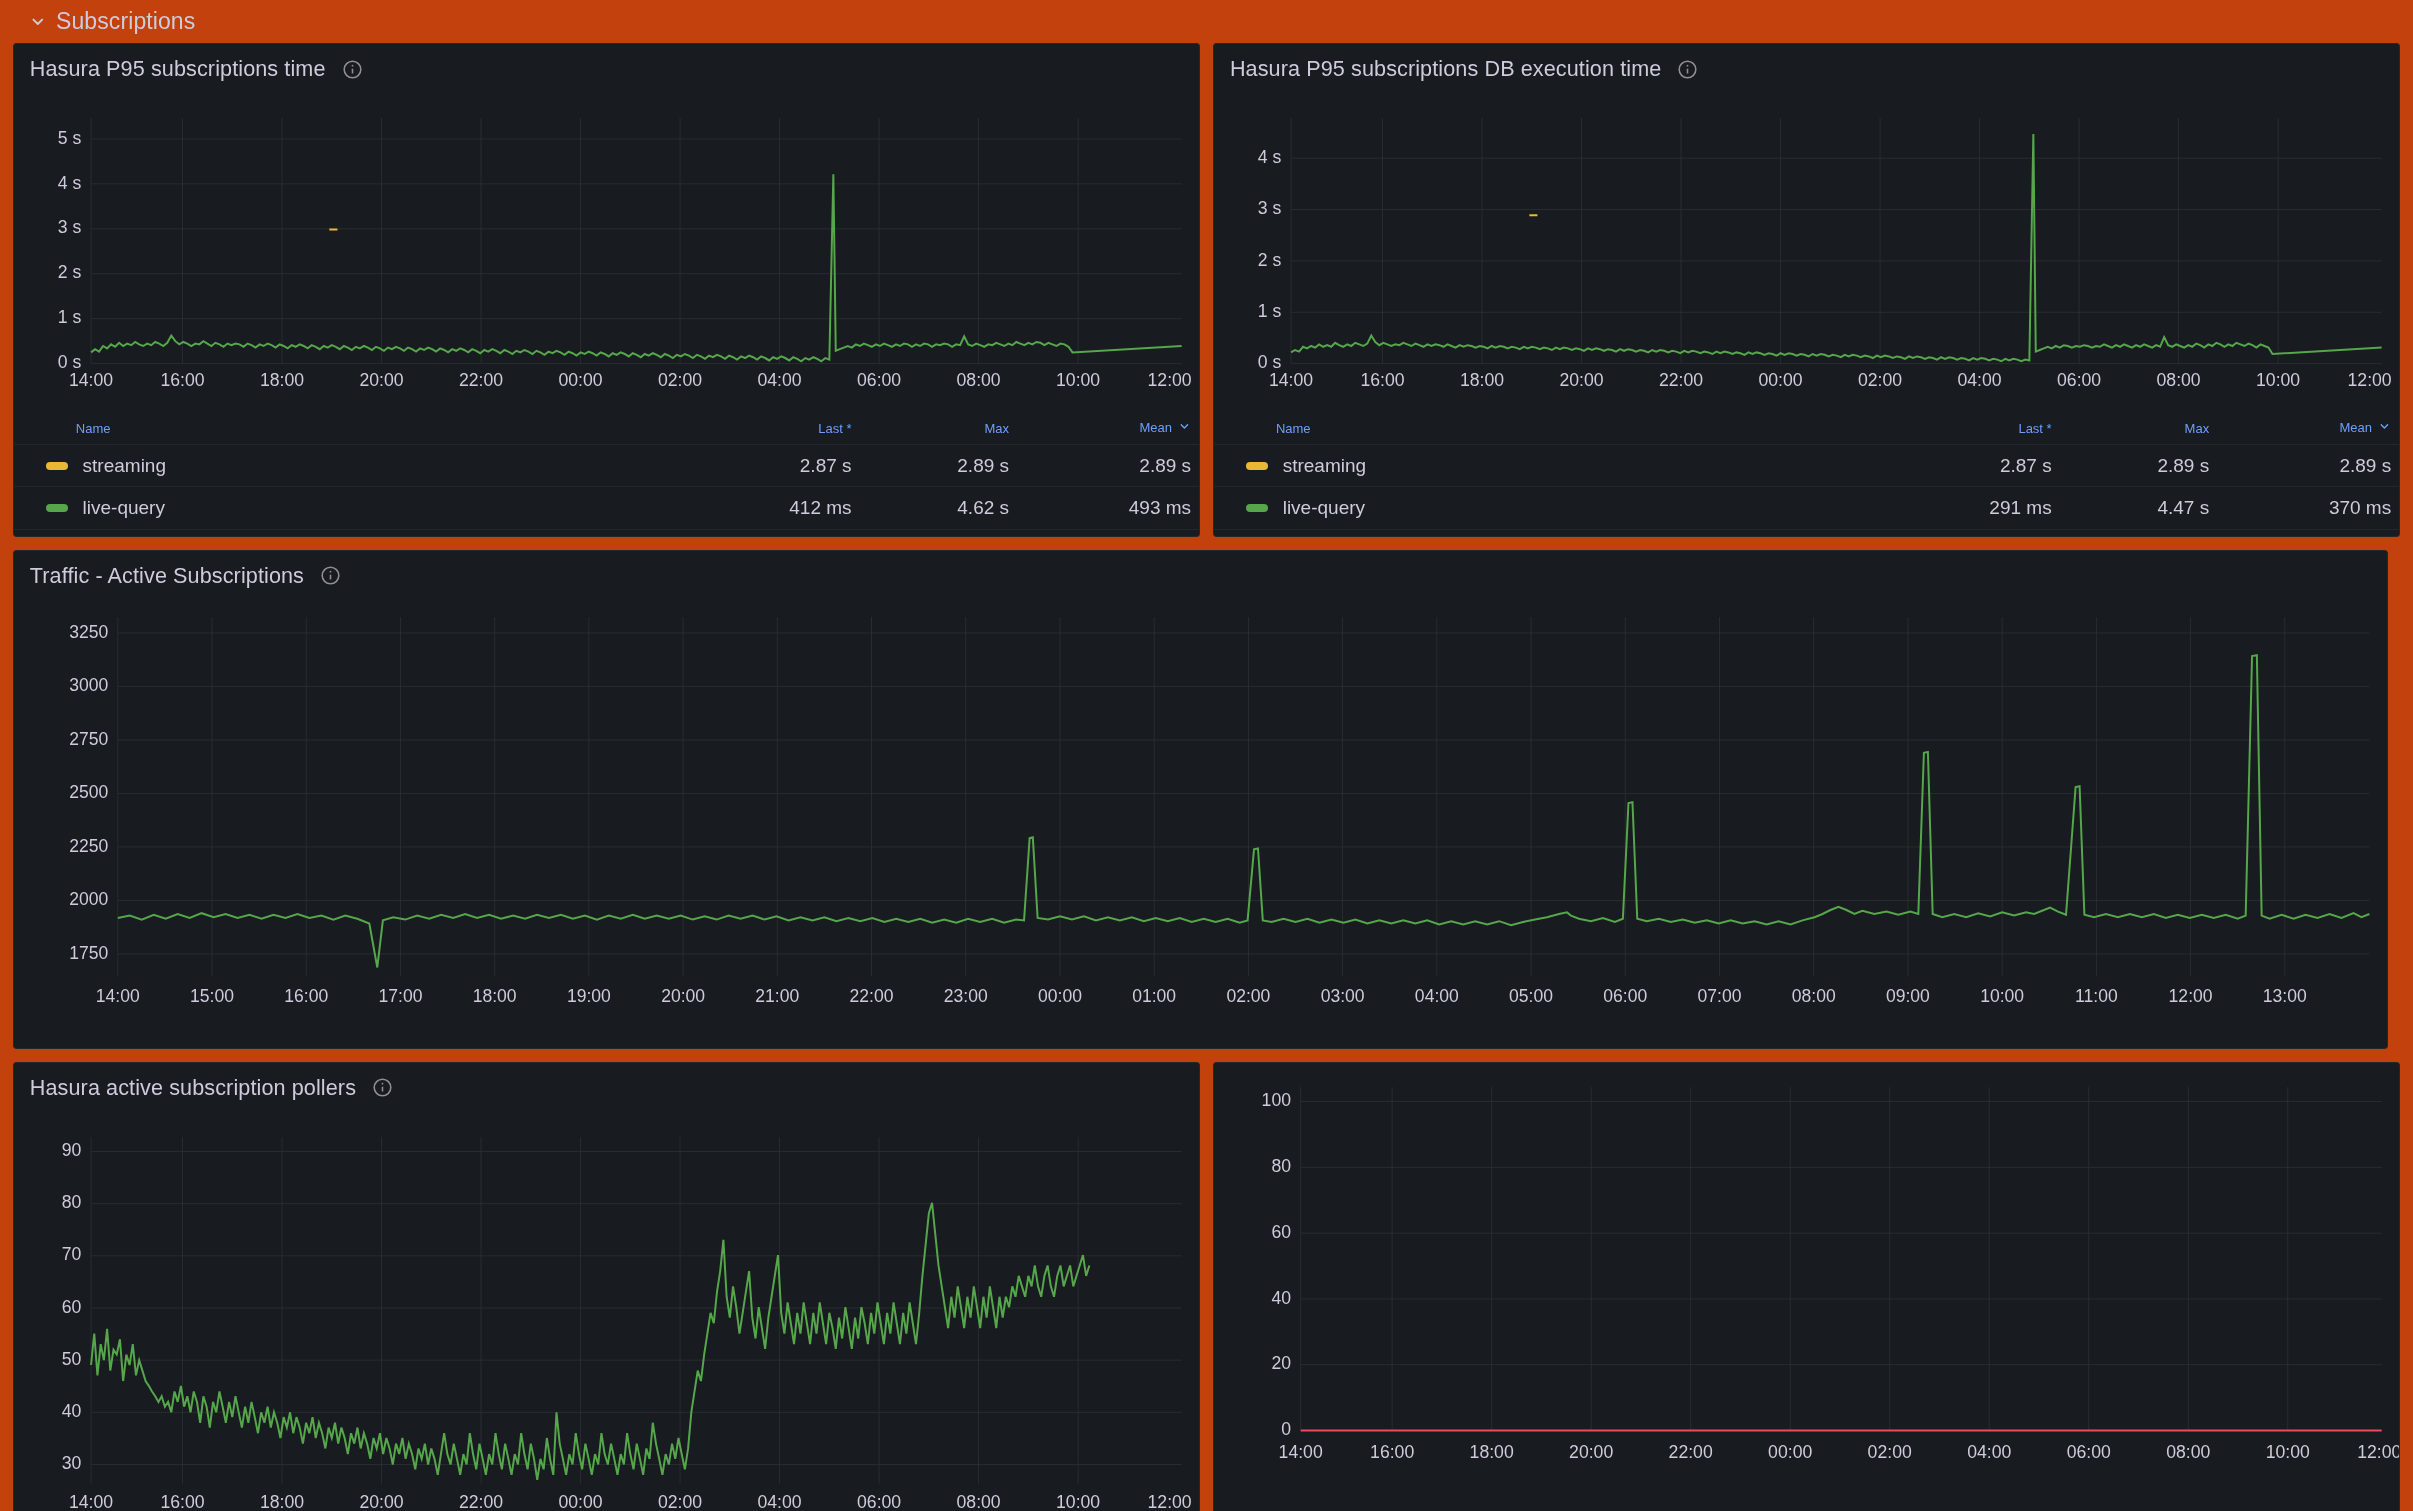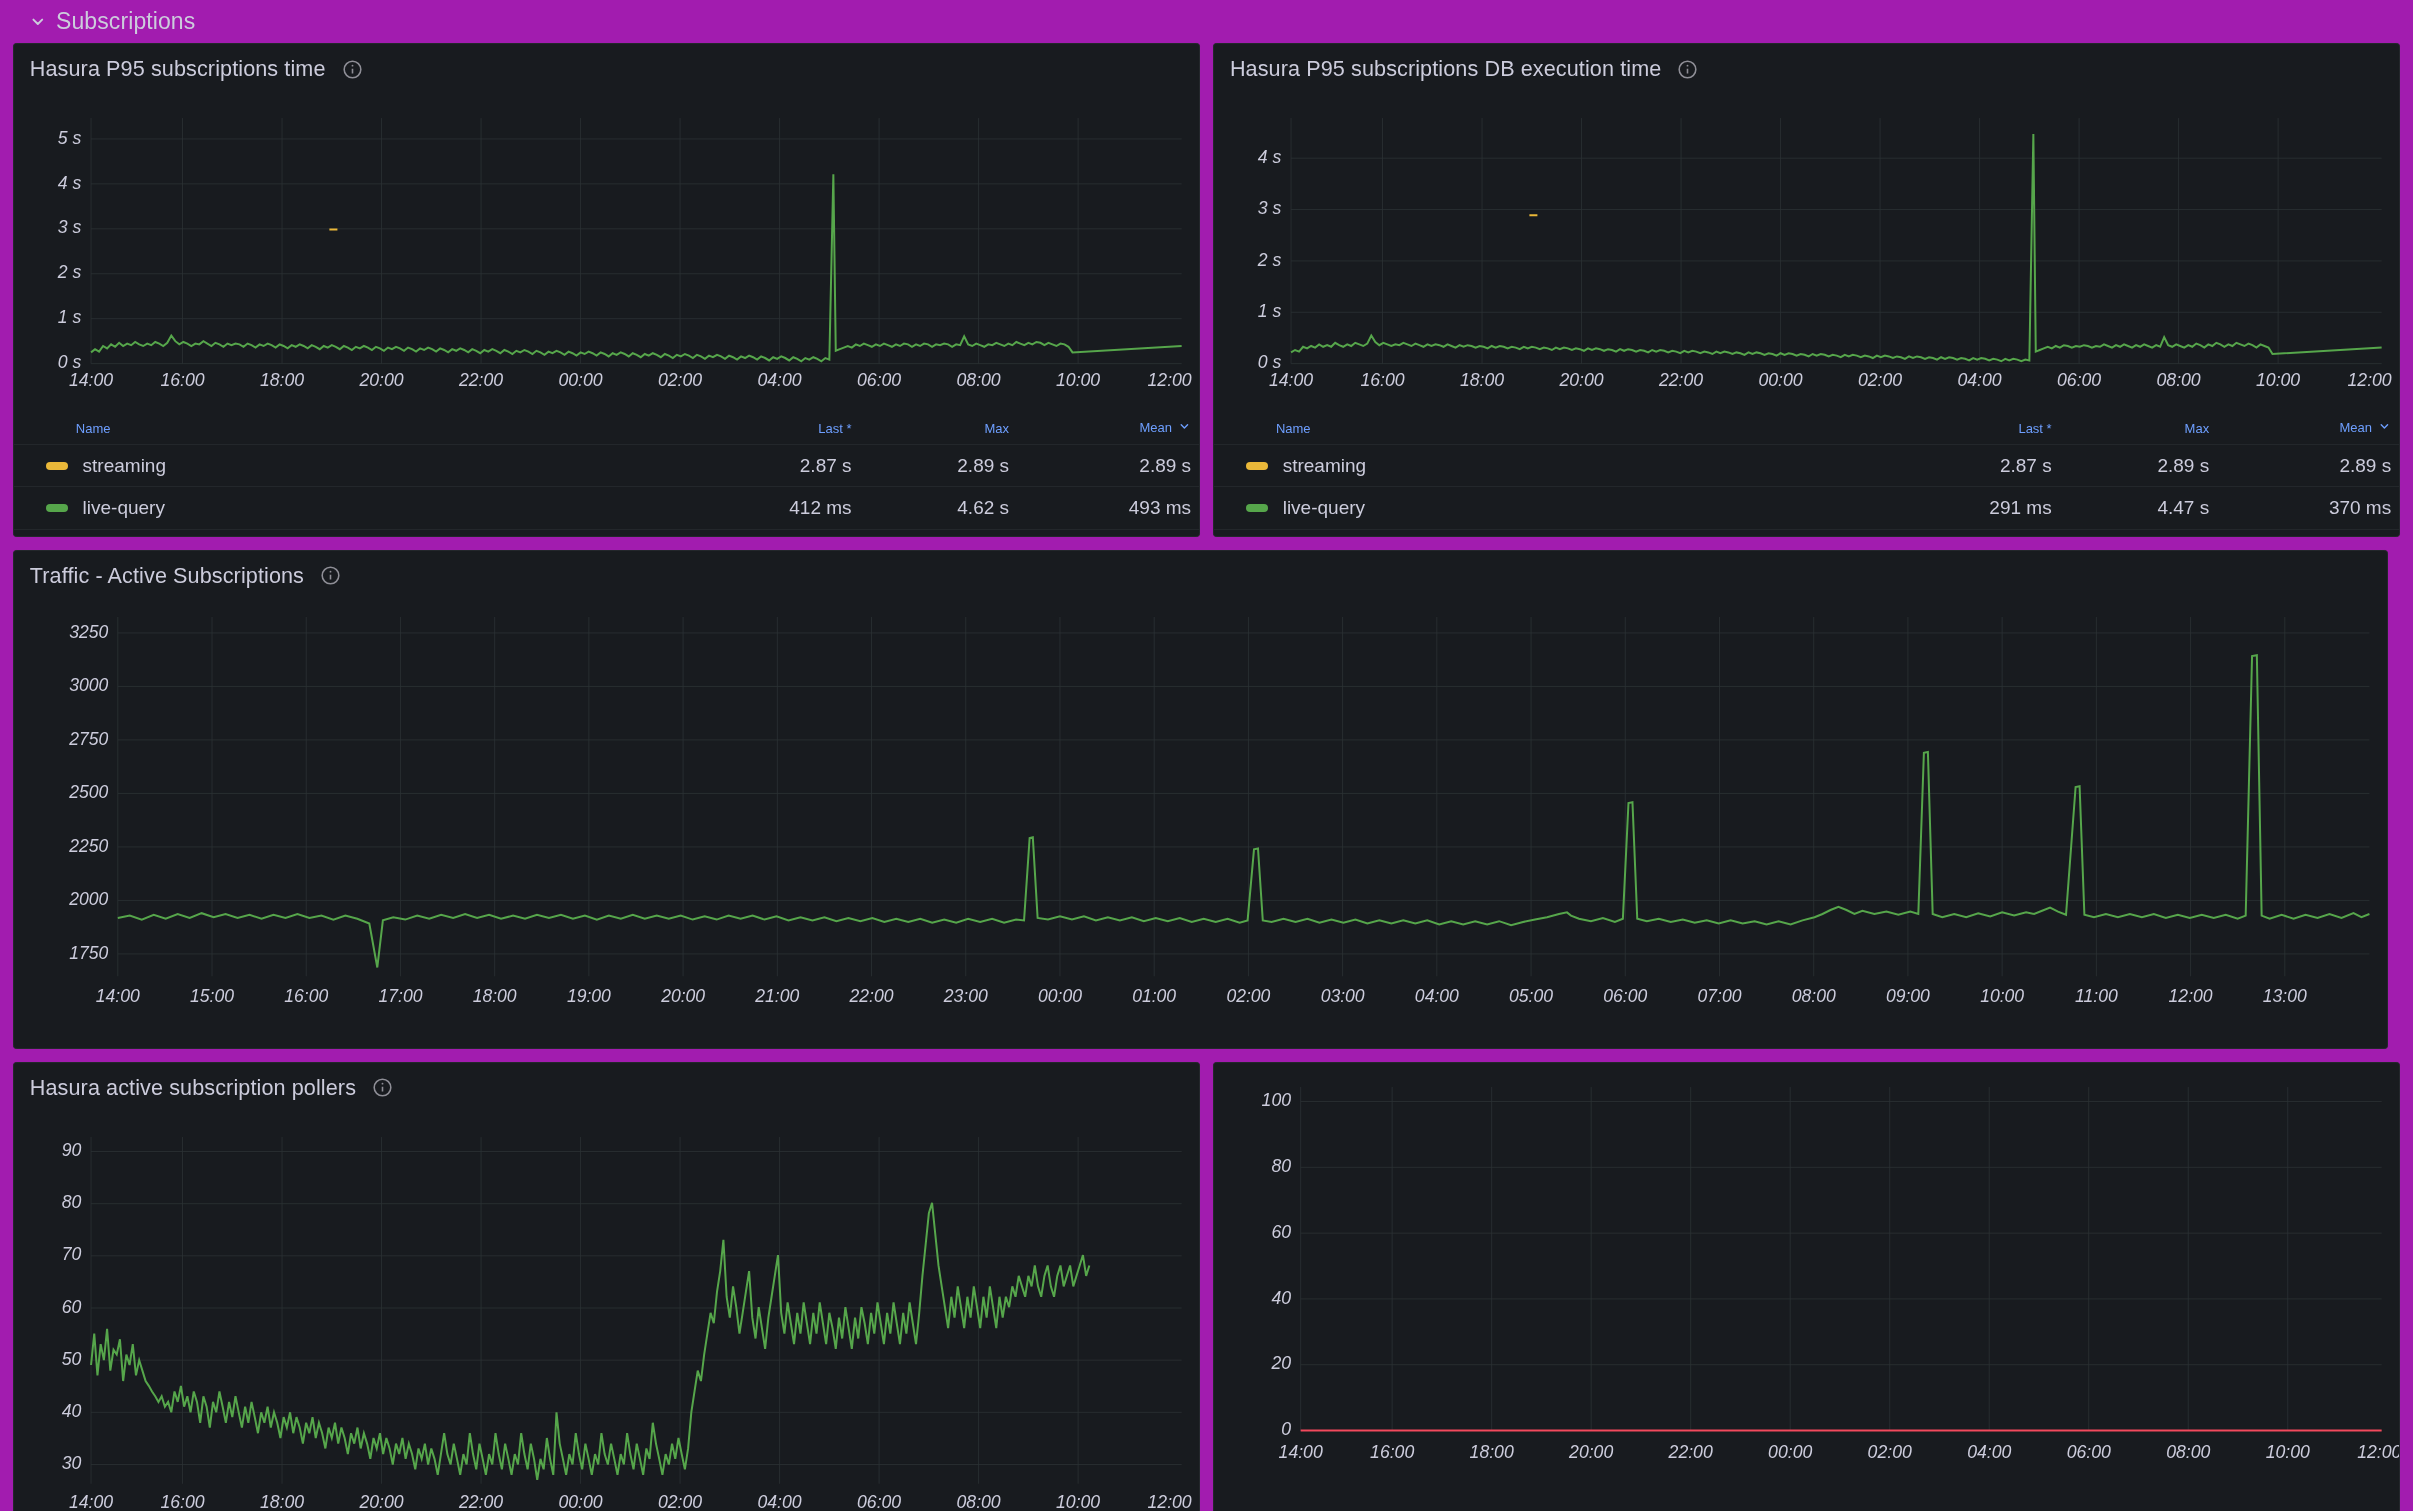--- a/index.html
+++ b/index.html
@@ -10,21 +10,21 @@
     height: 1511px;
     overflow: hidden;
     font-family: "Liberation Sans", sans-serif;
     -webkit-font-smoothing: antialiased;
   }
   * { box-sizing: border-box; }
 
   .dashboard {
     width: 2413px;
     height: 1511px;
-    background: #a21caf;
+    background: #c2410c;
     padding: 0 12.8px;
     position: relative;
   }
 
   
   .row-header {
     display: flex;
     align-items: center;
     height: 43px;
     padding-left: 16px;
@@ -78,21 +78,21 @@
   
   .grid-row {
     display: flex;
     gap: 12.8px;
     margin-bottom: 12.8px;
   }
   .panel-half { width: 1284px; }
   .panel-full { width: 2375px; }
 
   
-  .chart-wrap { position: relative; width: 100%; font-style: italic; }
+  .chart-wrap { position: relative; width: 100%; }
   .chart-svg { display: block; width: 100%; }
 
   
   .ytick {
     fill: #ccccdc;
     font-size: 22px;
     font-family: "Liberation Sans", sans-serif;
     text-anchor: end;
     dominant-baseline: middle;
   }

